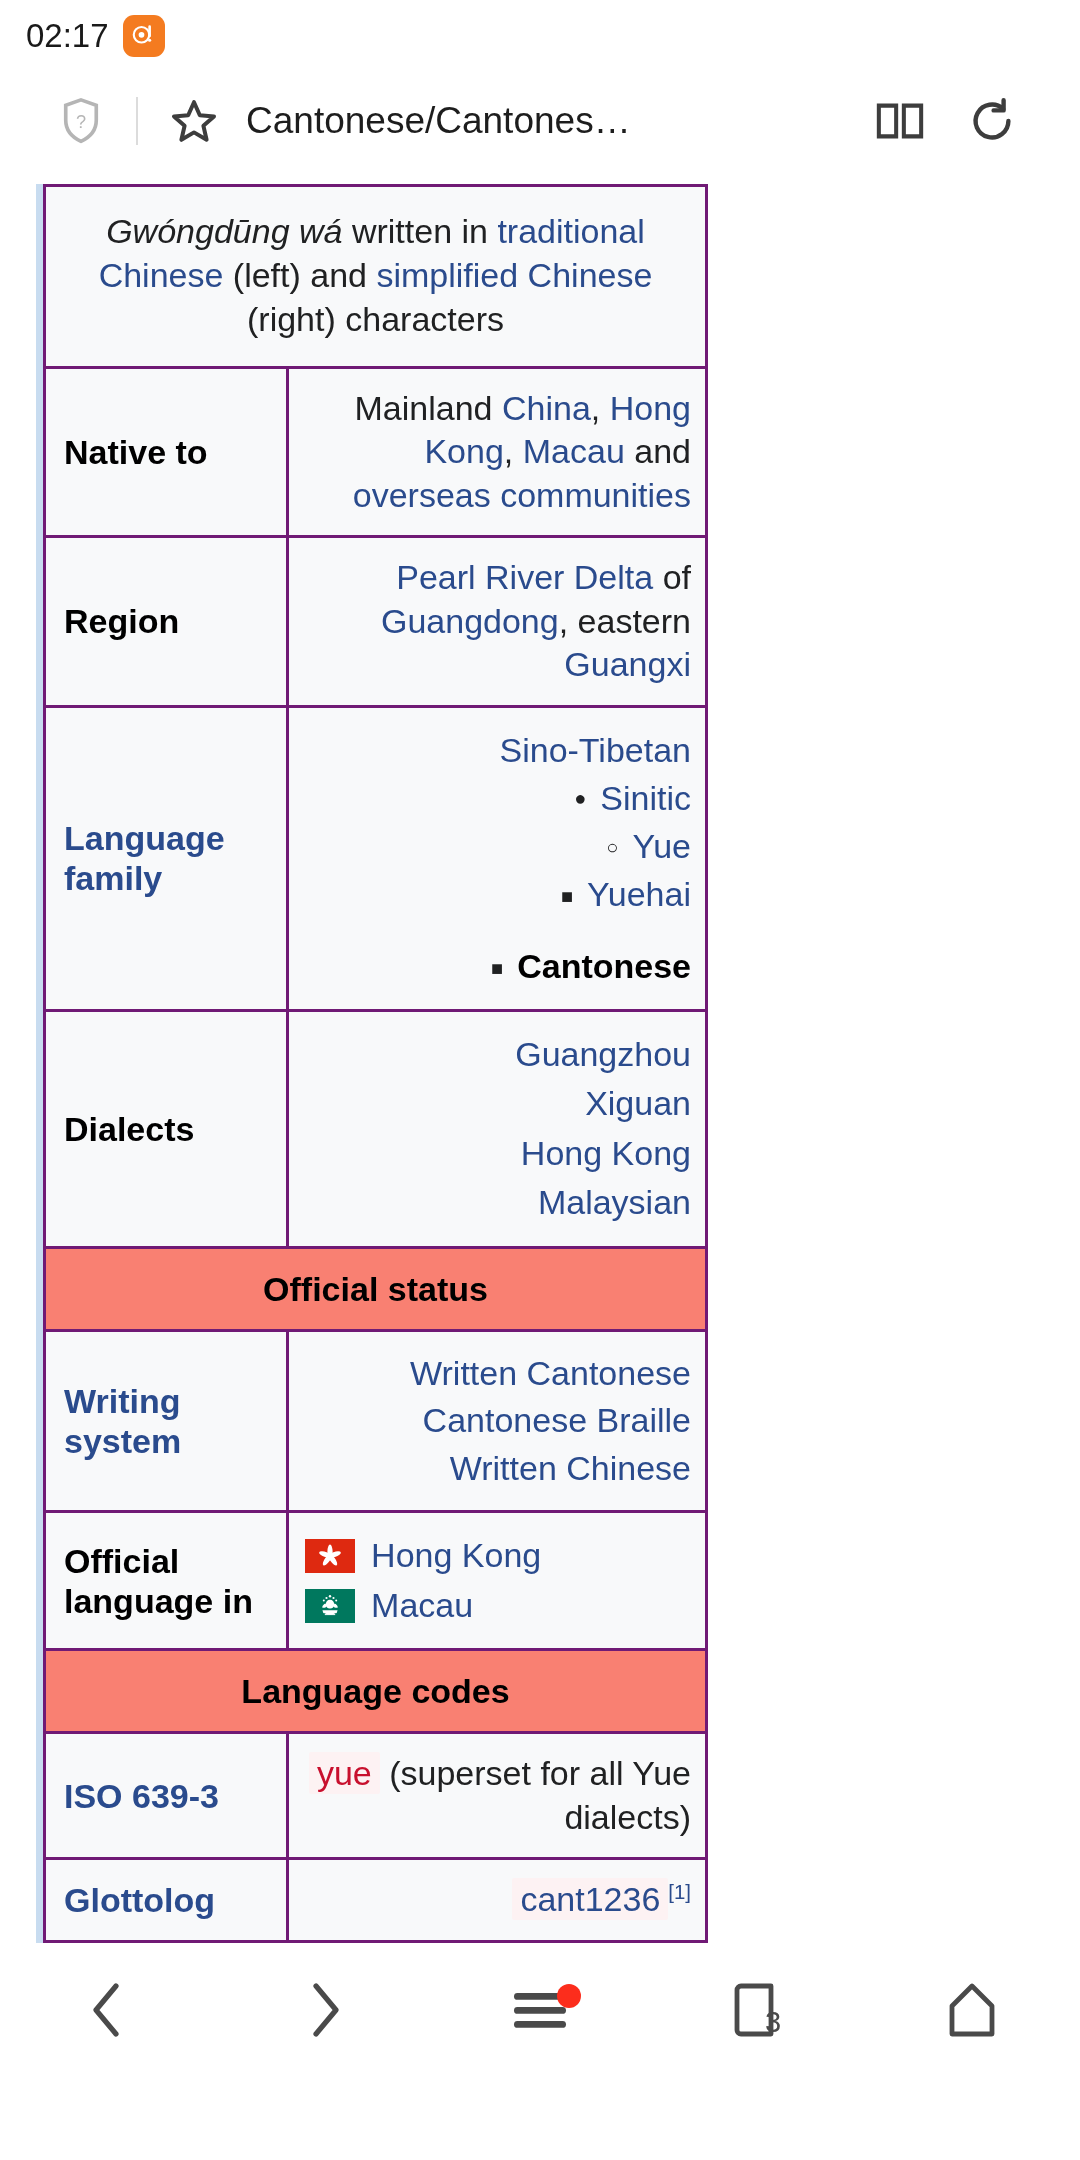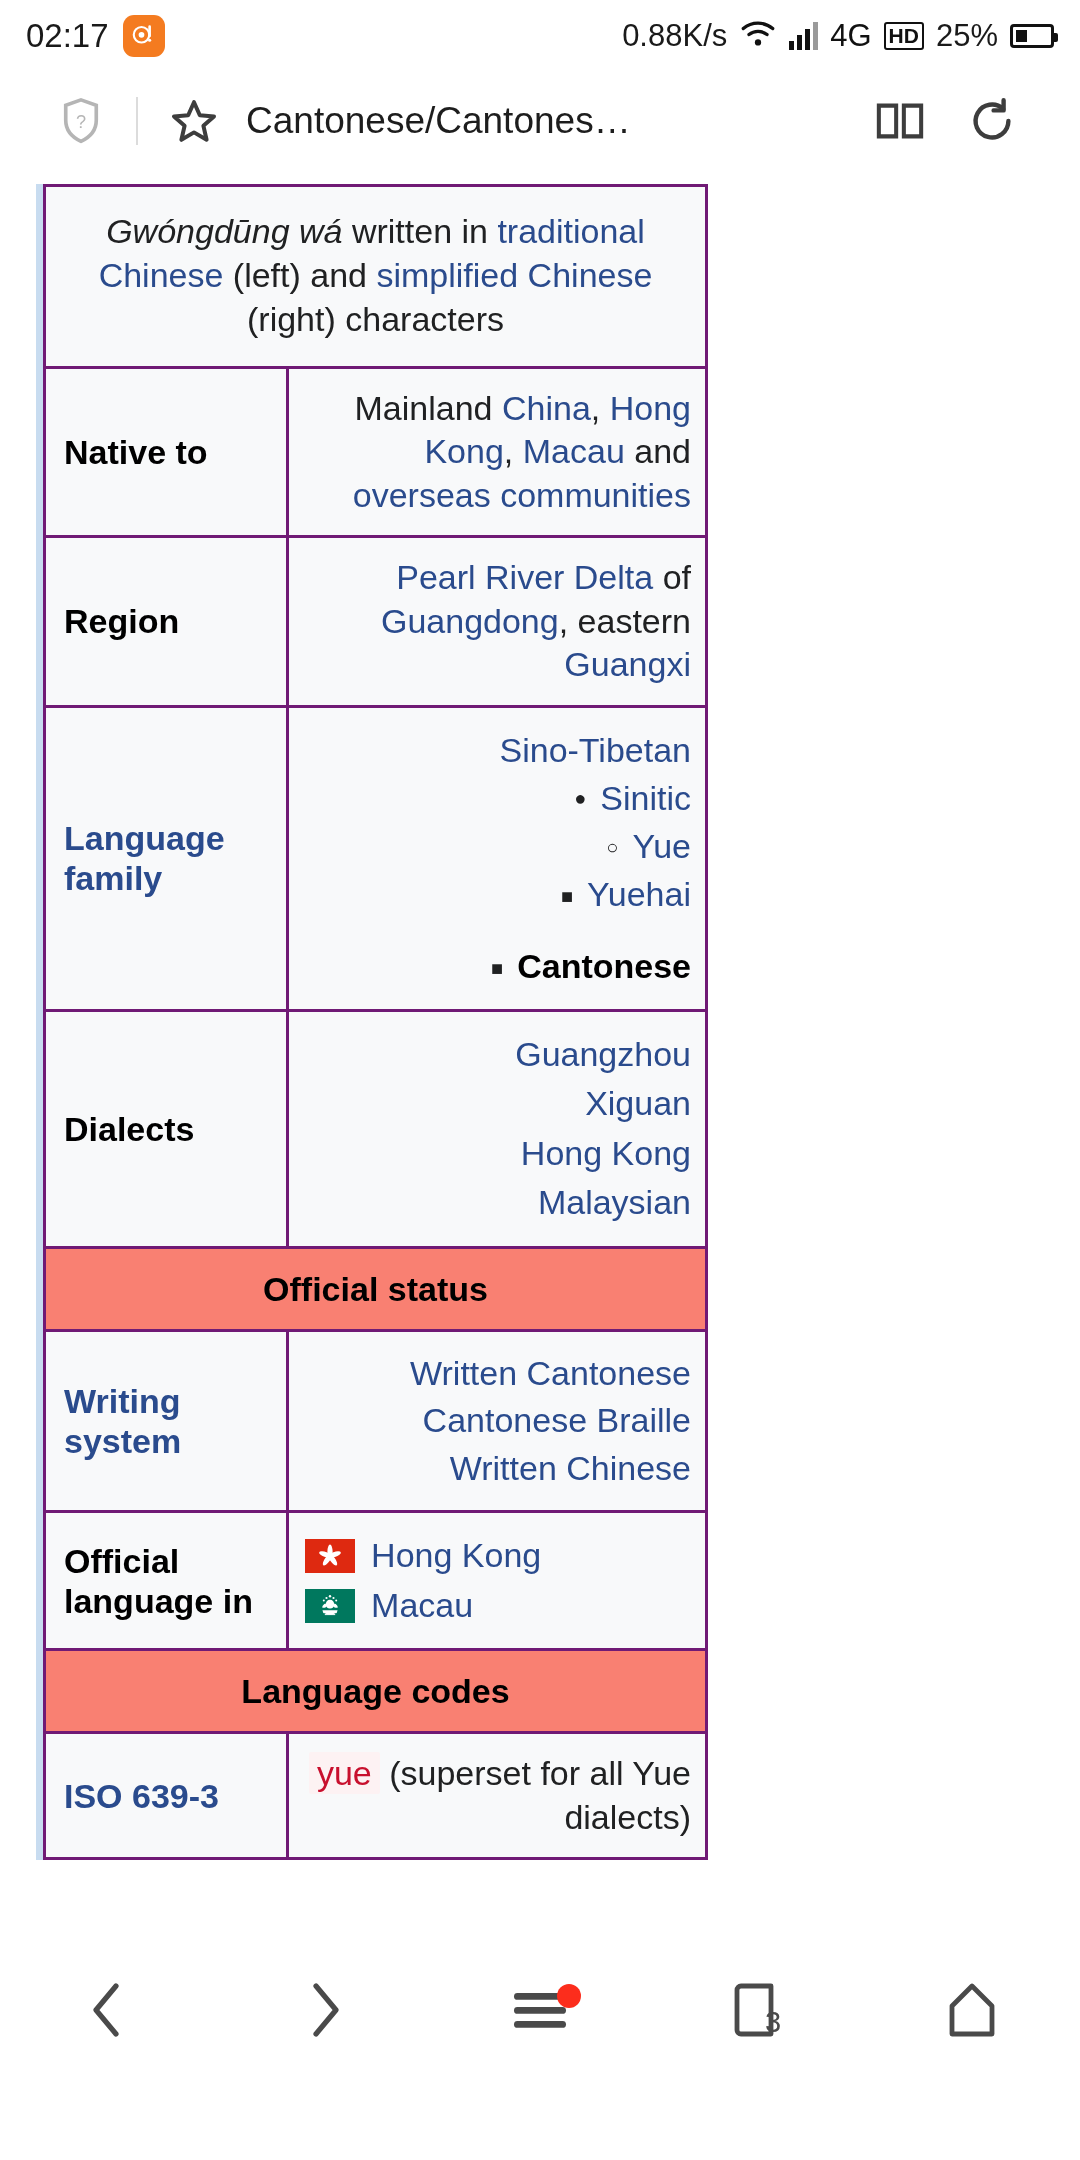--- a/index.html
+++ b/index.html
@@ -154,42 +154,20 @@
     <span class="sb-appicon">
       <svg width="30" height="30" viewBox="0 0 24 24">
         <circle cx="10" cy="11" r="6.2" fill="none" stroke="#fff" stroke-width="1.7"></circle>
         <circle cx="10" cy="11" r="2.3" fill="#fff"></circle>
         <path d="M16.5 4.5 L16.5 12" stroke="#fff" stroke-width="2.1" stroke-linecap="round"></path>
         <circle cx="16.5" cy="15.4" r="1.25" fill="#fff"></circle>
       </svg>
     </span>
   </div>
   <div class="sb-spacer"></div>
-  <div class="sb-right">
-    <span class="sb-speed">0.88K/s</span>
-    <span>
-      <svg width="38" height="30" viewBox="0 0 24 20">
-        <path d="M2.2 6.4a15 15 0 0 1 19.6 0" fill="none" stroke="#111" stroke-width="2.2" stroke-linecap="round"></path>
-        <path d="M6 10.4a9.4 9.4 0 0 1 12 0" fill="none" stroke="#111" stroke-width="2.2" stroke-linecap="round"></path>
-        <circle cx="12" cy="15.6" r="2.1" fill="#111"></circle>
-      </svg>
-    </span>
-    <span class="bars">
-      <i style="height:9px"></i>
-        <i style="height:15px"></i>
-        <i style="height:21px"></i>
-        <i style="height:28px;background:#9a9a9a"></i>
-    </span>
-    <span class="sb-4g">4G</span>
-    <span class="sb-hd">HD</span>
-    <span class="sb-batt-pct">25%</span>
-    <span class="sb-batt">
-        <i class="sb-batt-fill"></i>
-      </span>
-  </div>
 </div>
 
 <div class="toolbar">
   <span class="tb-shield">
     <svg width="40" height="48" viewBox="0 0 22 26">
       <path d="M11 1.4 19.4 4.4v8.2c0 5.8-4.1 9.6-8.4 11.6C6.7 22.2 2.6 18.4 2.6 12.6V4.4z" fill="none" stroke="#b5b5b5" stroke-width="2"></path>
       <text x="11" y="17" font-size="10" fill="#b5b5b5" text-anchor="middle" font-family="Liberation Sans, sans-serif">?</text>
     </svg>
   </span>
   <span class="tb-div"></span>
@@ -311,20 +289,24 @@
 
       <tr>
         <td class="sect" colspan="2">Language codes</td>
       </tr>
 
       <tr>
         <td class="lbl link">ISO 639-3</td>
         <td class="val"><span class="code red">yue</span> <span>(superset for all Yue dialects)</span></td>
       </tr>
 
+      <tr>
+        <td class="lbl link">Glottolog</td>
+        <td class="val"><span class="code blue">cant1236</span><sup>[1]</sup></td>
+      </tr>
 
     </tbody>
       </table>
   </div>
 
   <div class="bottomnav">
     <span class="bn-btn">
       <span>
         <svg width="46" height="56" viewBox="0 0 22 28">
           <path d="M15 2 5 14 15 26" fill="none" stroke="#4a4a4a" stroke-width="2.6" stroke-linecap="round" stroke-linejoin="round"></path>

